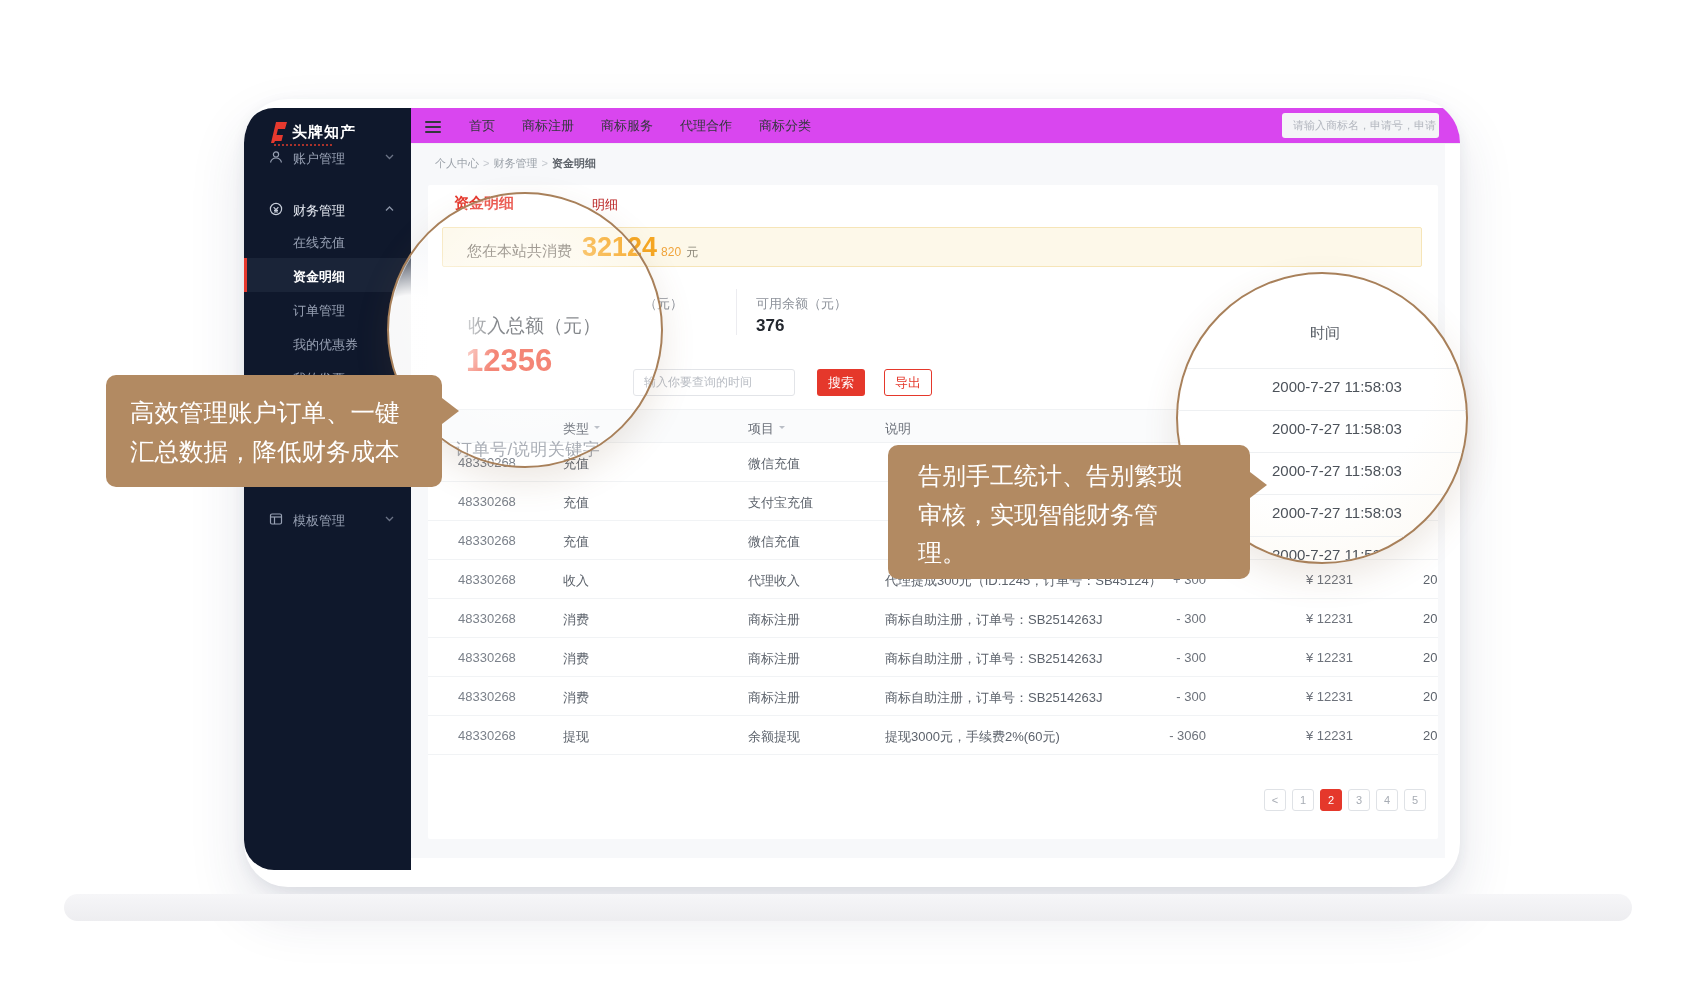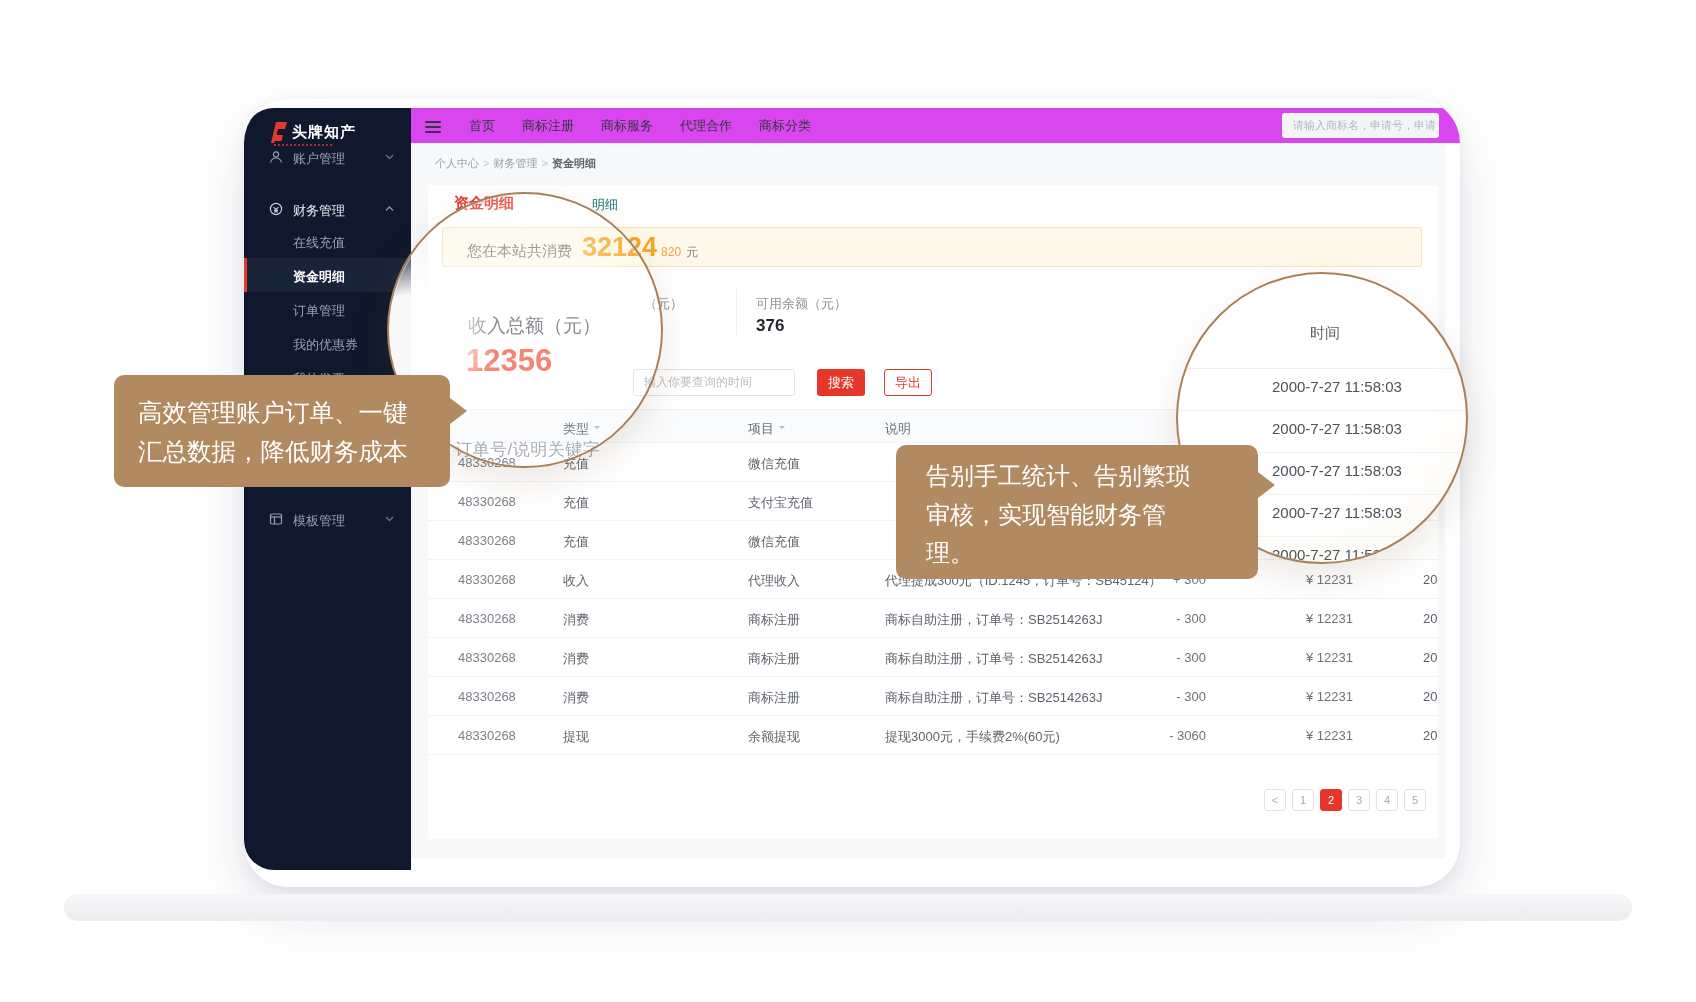--- a/index.html
+++ b/index.html
@@ -44,21 +44,21 @@
 
   .main-bg { position:absolute; left:167px; top:45px; width:1034px; height:714px; background:#f7f8fa; }
   .breadcrumb { position:absolute; left:191px; top:57px; font-size:11px; color:#9aa0a8; }
   .breadcrumb .sep { color:#c4c8ce; margin:0 4px; }
   .breadcrumb .last { color:#5f646b; font-weight:700; }
 
   
   .card { position:absolute; left:184px; top:86px; width:1010px; height:654px; background:#fff;
     border-radius:2px; overflow:hidden; }
   .card-title { position:absolute; left:26px; top:9px; font-size:15px; font-weight:700; color:#e6392e; }
-  .tab-frag { position:absolute; left:164px; top:11px; font-size:13px; color:#0f766e; }
+  .tab-frag { position:absolute; left:164px; top:11px; font-size:13px; color:#b91c1c; }
   .banner { position:absolute; left:14px; top:42px; width:980px; height:40px; background:#fdf8e9;
     border:1px solid #f6e5b8; border-radius:2px; line-height:38px; padding-left:24px; white-space:nowrap; }
   .banner .pre { font-size:15px; color:#6a6154; }
   .banner .big { font-size:27px; font-weight:700; color:#f6a723; margin:0 4px 0 10px; }
   .banner .small { font-size:12px; color:#f0a43c; }
   .banner .unit { font-size:12px; color:#8a8577; margin-left:5px; }
 
   .stat1-label { position:absolute; left:40px; top:128px; font-size:19px; color:#3a3f46; }
   .stat1-value { position:absolute; left:38px; top:158px; font-size:31px; font-weight:800; color:#ee3b22; }
   .stat2-label { position:absolute; left:216px; top:110px; font-size:13px; color:#8d929a; }
@@ -99,21 +99,21 @@
       radial-gradient(circle at 50% 42%, rgba(255,255,255,.38) 0 35%, rgba(255,255,255,.12) 58%, rgba(255,255,255,0) 72%);
     box-shadow:0 14px 34px rgba(130,95,55,.14), inset 0 0 0 1px rgba(255,255,255,.5); }
   .lens-right { position:absolute; left:1176px; top:272px; width:292px; height:292px; border-radius:50%;
     border:2px solid #a8805a; z-index:20; overflow:hidden;
     background:radial-gradient(circle at 42% 32%, #ffffff 0 52%, #fdfbf7 78%, #f3ede3 100%);
     box-shadow:0 14px 34px rgba(130,95,55,.14); }
   .lr-header { position:absolute; left:132px; top:50px; font-size:15px; color:#5c6169; }
   .lr-line { position:absolute; left:0; width:292px; height:1px; background:#eef0f2; }
   .lr-time { position:absolute; left:94px; font-size:15px; color:#4c525a; white-space:nowrap; }
 
-  .tip { position:absolute; background:#b28a62; border-radius:10px; color:#fff; z-index:30;margin-left:8px; }
+  .tip { position:absolute; background:#b28a62; border-radius:10px; color:#fff; z-index:30; }
   .tip::after { content:""; position:absolute; left:100%; border:13px solid transparent;
     border-left:17px solid #b28a62; }
   .tip-left { left:106px; top:375px; width:336px; height:112px; padding:19px 22px 0 24px;
     font-size:24.5px; line-height:38.5px; }
   .tip-left::after { top:23px; }
   .tip-right { left:888px; top:445px; width:362px; height:134px; padding:12px 20px 0 30px;
     font-size:24px; line-height:38.5px; }
   .tip-right::after { top:27px; }
 </style>
 </head>

